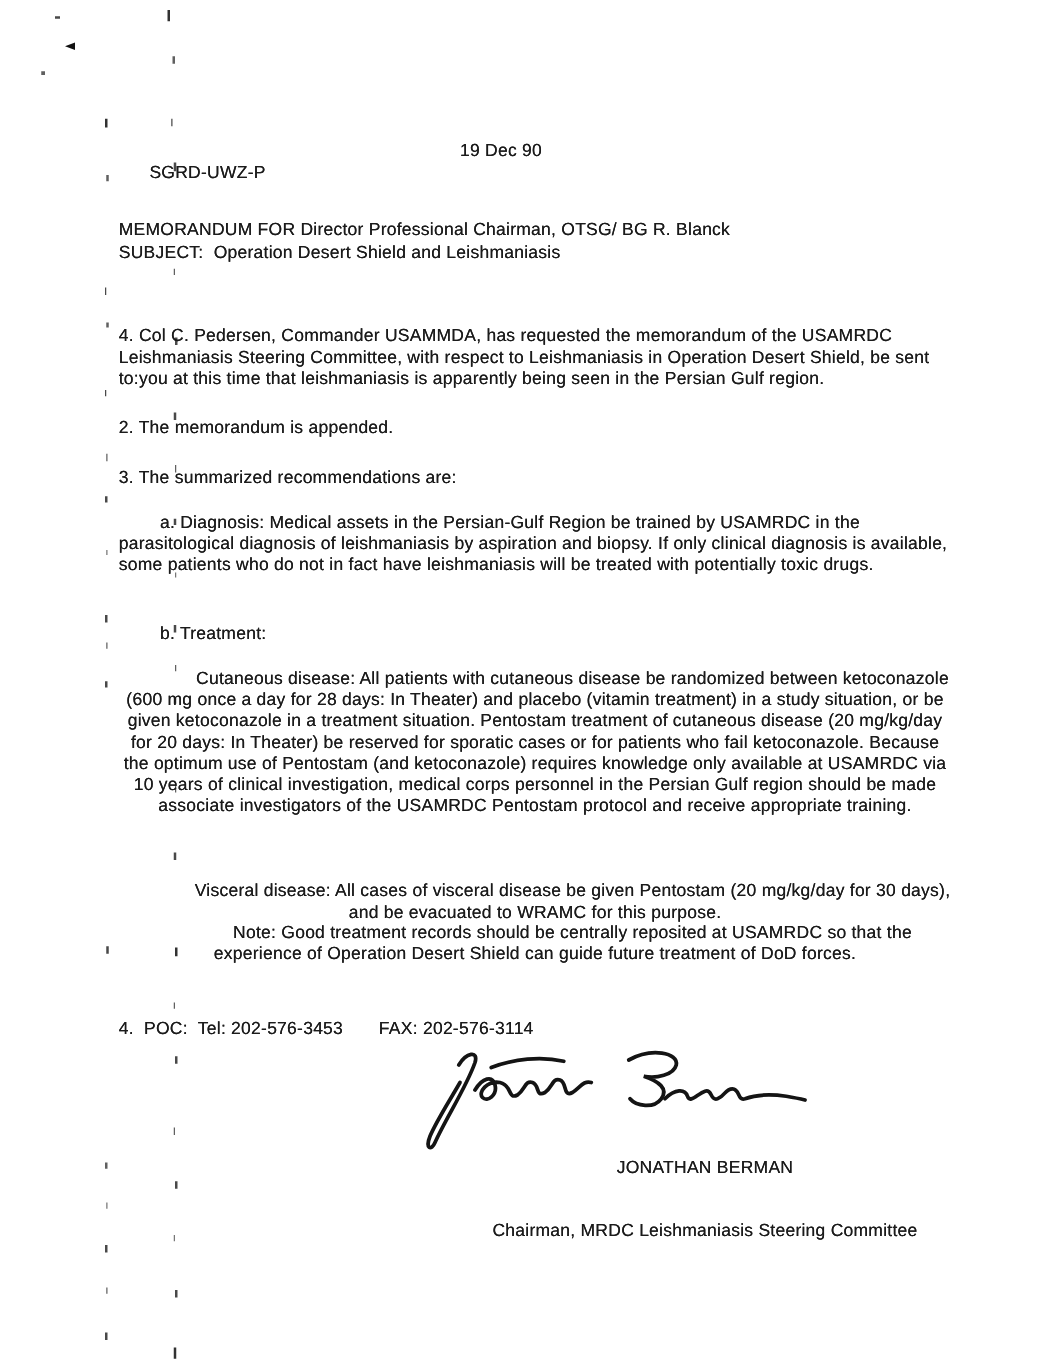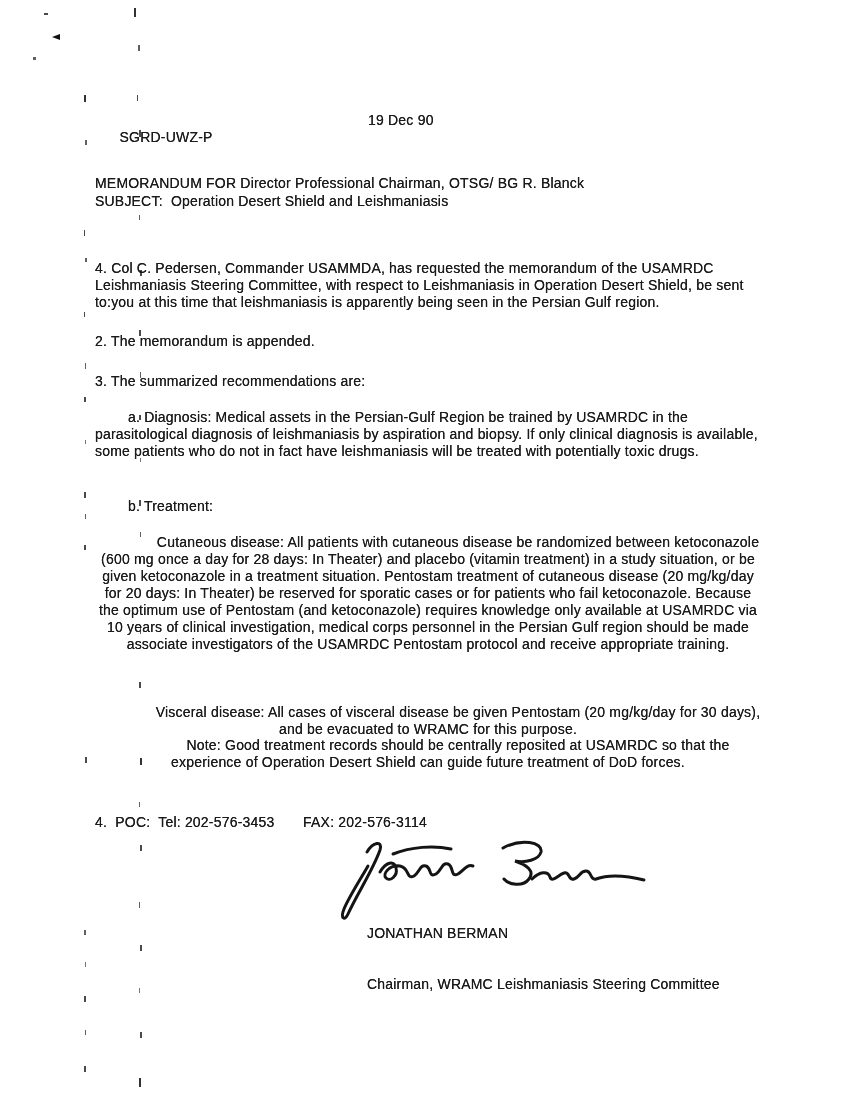--- a/index.html
+++ b/index.html
@@ -17,21 +17,21 @@
     font-size:14px; line-height:17px; letter-spacing:0.2px;
   }
   .blk {
     position:absolute; left:0; width:666px;
     white-space:pre-wrap;
     text-shadow:0 0 0.35px rgba(0,0,0,0.85);
   }
   .indent-1 { text-indent:33px; }
   .indent-2 { text-indent:60px;text-align:center; }
   .date-span { position:absolute; left:273px; top:0;text-align:right; }
-  .sig-block { line-height:17px; }
+  .sig-block { line-height:17px;text-align:center; }
   .sig-svg { position:absolute; left:240px; top:733px; width:315px; height:88px; }
   .artifact { position:absolute; background:#1c1c1c; }
   .arrow-artifact {
     position:absolute; left:52px; top:34px;
     width:0; height:0;
     border-right:8px solid #111;
     border-top:3px solid transparent;
     border-bottom:3px solid transparent;
   }
 </style>
@@ -120,17 +120,17 @@
         <path d="M32 14 C38 4 48 2 45 12 C38 32 22 56 13 76 C10 83 5 81 9 71 C14 59 25 42 33 28"></path>
         <path d="M45 34 C51 24 59 22 61 30 C63 38 55 44 51 40 C47 36 55 26 65 28 C75 30 71 42 79 38 C85 34 85 26 91 28 C97 30 93 40 101 36 C107 32 107 24 113 26 C119 28 115 40 123 36 C129 32 132 26 138 28"></path>
         <path d="M58 16 C76 9 98 7 116 11"></path>
         <path d="M168 10 C186 0 208 4 206 14 C204 22 190 25 180 23 C192 27 200 33 194 41 C188 49 174 47 169 41"></path>
         <path d="M197 41 C205 33 213 33 215 39 C217 45 223 37 229 35 C235 33 233 43 239 41 C245 39 245 33 251 33 C257 33 255 43 261 41 C269 38 280 37 294 39 C300 40 305 41 309 42"></path>
       </g>
     </svg>
 
     <div class="blk sig-block" style="top:786px; left:272px; width:394px;">
       <div>JONATHAN BERMAN</div>
-      <div>Chairman, WRAMC Leishmaniasis Steering Committee</div>
+      <div>Chairman, MRDC Leishmaniasis Steering Committee</div>
     </div>
 
   </div>
 </div>
 
 </body></html>

